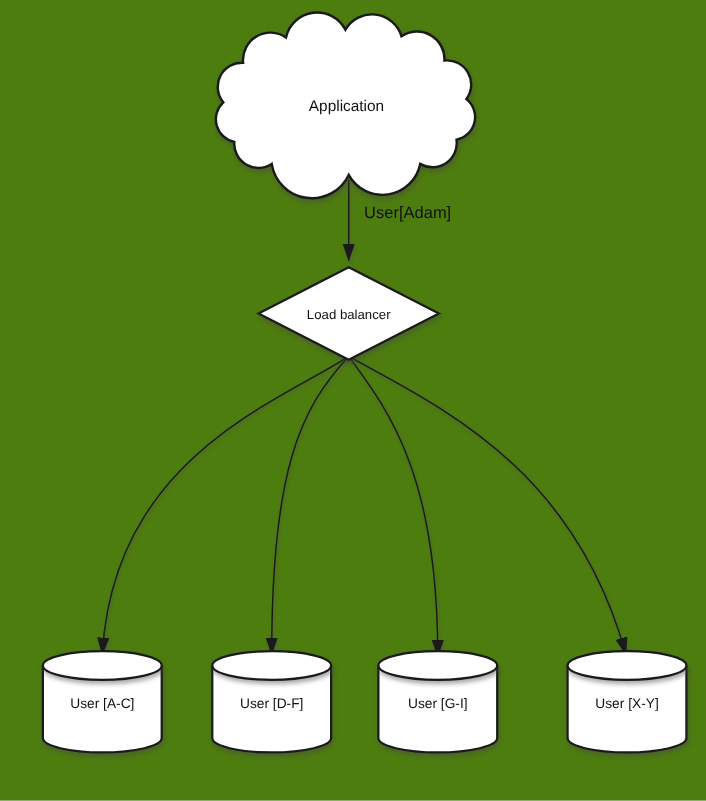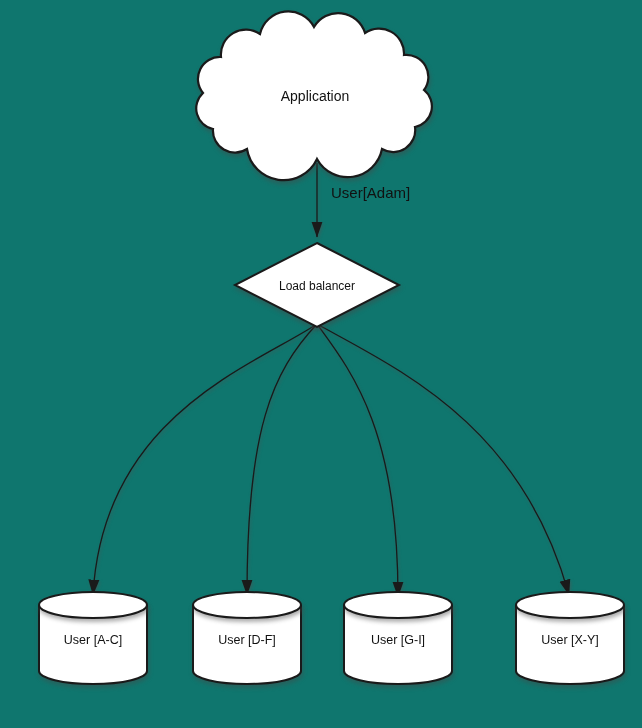--- a/index.html
+++ b/index.html
@@ -8,21 +8,21 @@
     width: 642px;
     height: 728px;
     background: #ffffff;
     font-family: "Liberation Sans", sans-serif;
     overflow: hidden;
   }
   .canvas {
     position: relative;
     width: 642px;
     height: 728px;
-    background: #0f766e;
+    background: #4d7c0f;
   }
   svg { display: block; }
   .shape {
     fill: #ffffff;
     stroke: #1a1a1a;
     filter: drop-shadow(1.5px 3px 2px rgba(70,70,70,0.45));
   }
   .cloud-shape   { stroke-width: 2.2; }
   .diamond-shape { stroke-width: 2; }
   .cyl           { stroke-width: 2; }

